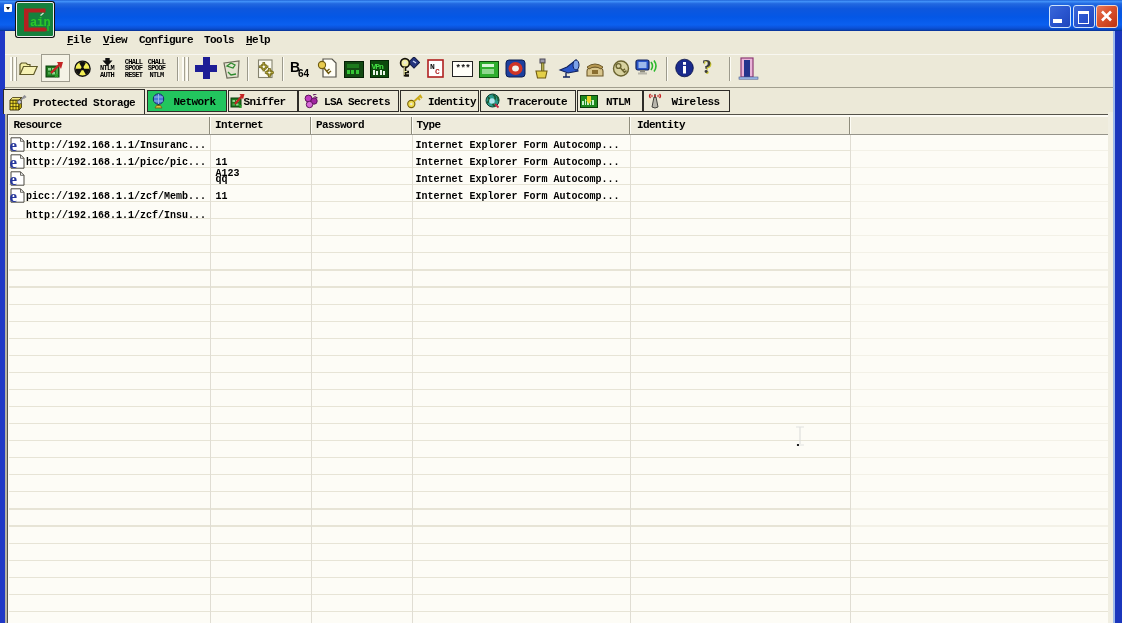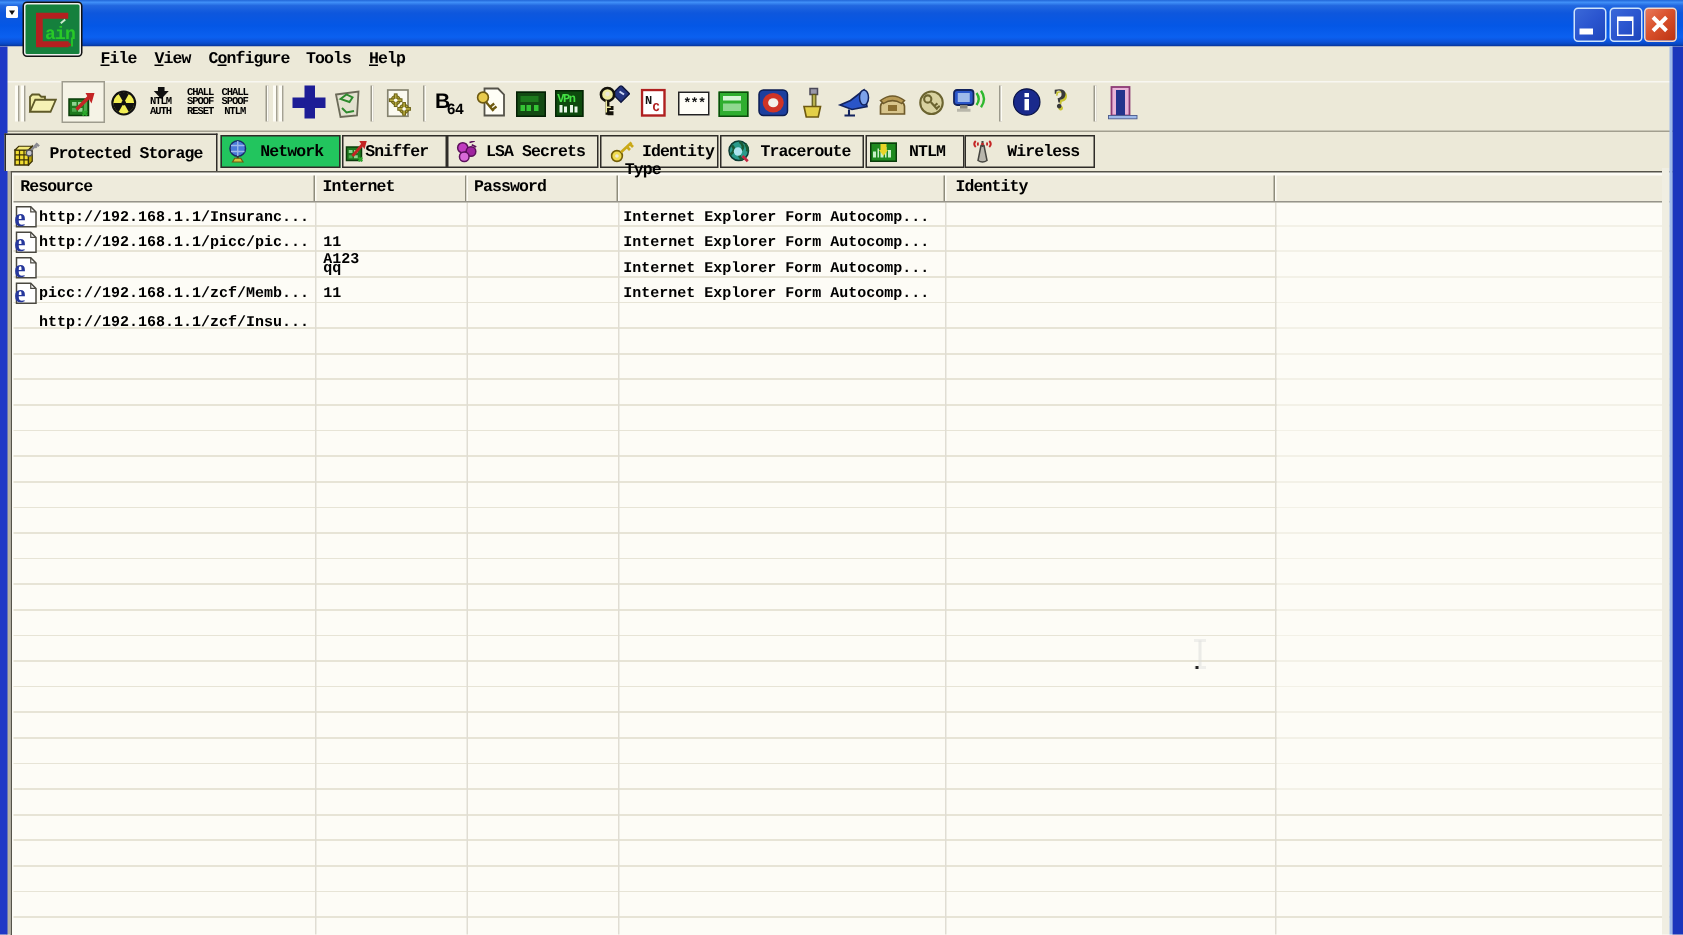--- a/index.html
+++ b/index.html
@@ -326,21 +326,21 @@
  <div style="width:201px;border-right:1.5px solid #8e8c7c;box-sizing:border-box;"></div>
  <div style="width:101px;border-right:1.5px solid #8e8c7c;border-left:1px solid #fdfcf5;box-sizing:border-box;"></div>
  <div style="width:101px;border-right:1.5px solid #8e8c7c;border-left:1px solid #fdfcf5;box-sizing:border-box;"></div>
  <div style="width:218.5px;border-right:1.5px solid #8e8c7c;border-left:1px solid #fdfcf5;box-sizing:border-box;"></div>
  <div style="width:220px;border-right:1.5px solid #8e8c7c;border-left:1px solid #fdfcf5;box-sizing:border-box;"></div>
  <div style="flex:1;border-left:1px solid #fdfcf5;"></div>
 </div>
 <div class="ab txt" style="left:13.5px;top:119px;">Resource</div>
 <div class="ab txt" style="left:215px;top:119px;">Internet</div>
 <div class="ab txt" style="left:316px;top:119px;">Password</div>
-<div class="ab txt" style="left:416.5px;top:108px;">Type</div>
+<div class="ab txt" style="left:416.5px;top:119px;">Type</div>
 <div class="ab txt" style="left:637px;top:119px;">Identity</div>
 
 <svg class="ab" style="left:9.5px;top:136.8px;" width="15" height="15" viewBox="0 0 15 15">
       <path d="M1 0.8 L10.5 0.8 L14 4.3 L14 14.2 L1 14.2 Z" fill="#fff" stroke="#4a4840" stroke-width="1"></path>
       <path d="M10.5 0.8 L10.5 4.3 L14 4.3" fill="none" stroke="#4a4840" stroke-width="0.8"></path>
       <text x="-0.5" y="13.5" font-family="Liberation Serif" font-size="17" font-weight="bold" fill="#26379c">e</text>
     </svg>
 <div class="ab cell" style="left:26px;top:139.6px;">http://192.168.1.1/Insuranc...</div>
 <div class="ab cell" style="left:215.5px;top:139.6px;margin-top:28px;">A123</div>
 <div class="ab cell" style="left:415.5px;top:139.6px;">Internet Explorer Form Autocomp...</div>

